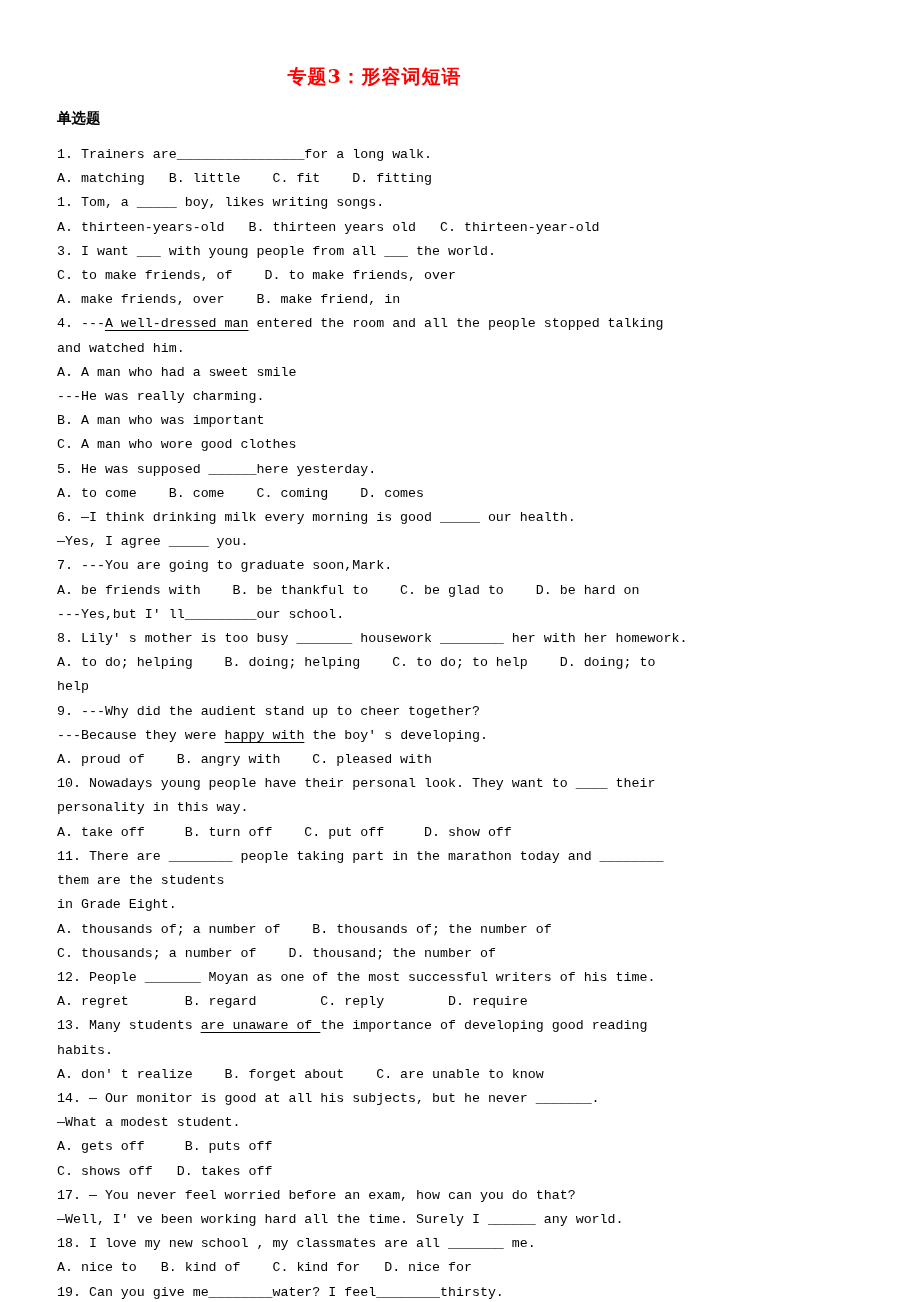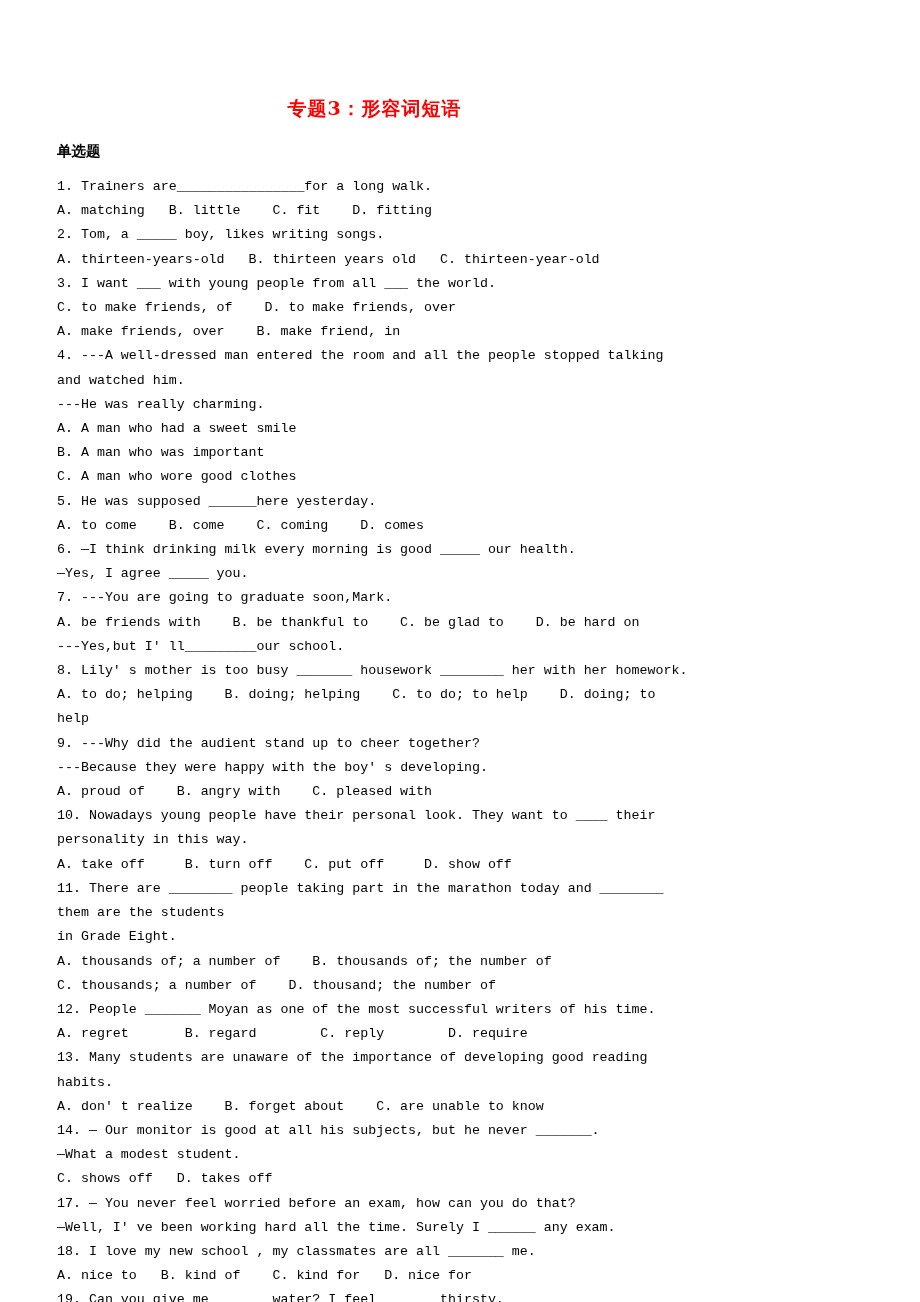--- a/index.html
+++ b/index.html
@@ -7,68 +7,69 @@
     width: 920px;
     height: 1302px;
     background: #ffffff;
     color: #000000;
     font-family: "Liberation Mono", "DejaVu Sans Mono", monospace;
     overflow: hidden;
   }
   .page {
     width: 748px;
     height: 1302px;
-    padding: 96px 56px 0 57px;
+    padding: 64px 56px 0 57px;
   }
   .doc-title {
     text-align: center;
     font-family: "DejaVu Serif", "Liberation Serif", serif;
     font-weight: bold;
     font-size: 19px;
     line-height: 24px;
     letter-spacing: 1px;
     margin-bottom: 19px;
   }
   .section-heading {
-    font-family: Liberation Sans, sans-serif;
+    font-family: Liberation Mono, monospace;
     font-weight: bold;
     font-size: 14.5px;
     line-height: 24px;
     color: #000000;
   }
   .doc-body { margin-top: 12px; }
   .line {
     font-size: 13.3px;
     line-height: 24.2px;
     white-space: pre-wrap;
     word-break: break-word;
   }
   .line .u {
+    text-decoration: underline;
     text-underline-offset: 3px;
   }
 </style>
 </head>
 <body>
 
 <div class="page">
   <h1 class="doc-title" style="color: rgb(255, 0, 0);">专题3：形容词短语</h1>
 
   <div class="section-heading">单选题</div>
 
   <div class="doc-body" id="doc-body">
       <div class="line"><span>1. Trainers are________________for a long walk.</span></div>
       <div class="line"><span>A. matching   B. little    C. fit    D. fitting</span></div>
-      <div class="line"><span>2. Tom, a _____ boy, likes writing songs.</span></div>
+      <div class="line"><span>1. Tom, a _____ boy, likes writing songs.</span></div>
       <div class="line"><span>A. thirteen-years-old   B. thirteen years old   C. thirteen-year-old</span></div>
       <div class="line"><span>3. I want ___ with young people from all ___ the world.</span></div>
       <div class="line"><span>C. to make friends, of    D. to make friends, over</span></div>
       <div class="line"><span>A. make friends, over    B. make friend, in</span></div>
       <div class="line"><span>4. ---</span><span class="u">A well-dressed man</span><span> entered the room and all the people stopped talking and watched him.</span></div>
+      <div class="line"><span>A. A man who had a sweet smile</span></div>
       <div class="line"><span>---He was really charming.</span></div>
-      <div class="line"><span>A. A man who had a sweet smile</span></div>
       <div class="line"><span>B. A man who was important</span></div>
       <div class="line"><span>C. A man who wore good clothes</span></div>
       <div class="line"><span>5. He was supposed ______here yesterday.</span></div>
       <div class="line"><span>A. to come    B. come    C. coming    D. comes</span></div>
       <div class="line"><span>6. —I think drinking milk every morning is good _____ our health.</span></div>
       <div class="line"><span>—Yes, I agree _____ you.</span></div>
       <div class="line"><span>7. ---You are going to graduate soon,Mark.</span></div>
       <div class="line"><span>A. be friends with    B. be thankful to    C. be glad to    D. be hard on</span></div>
       <div class="line"><span>---Yes,but I' ll_________our school.</span></div>
       <div class="line"><span>8. Lily' s mother is too busy _______ housework ________ her with her homework.</span></div>
@@ -81,21 +82,22 @@
       <div class="line"><span>11. There are ________ people taking part in the marathon today and ________ them are the students</span></div>
       <div class="line"><span>in Grade Eight.</span></div>
       <div class="line"><span>A. thousands of; a number of    B. thousands of; the number of</span></div>
       <div class="line"><span>C. thousands; a number of    D. thousand; the number of</span></div>
       <div class="line"><span>12. People _______ Moyan as one of the most successful writers of his time.</span></div>
       <div class="line"><span>A. regret       B. regard        C. reply        D. require</span></div>
       <div class="line"><span>13. Many students </span><span class="u">are unaware of </span><span>the importance of developing good reading habits.</span></div>
       <div class="line"><span>A. don' t realize    B. forget about    C. are unable to know</span></div>
       <div class="line"><span>14. — Our monitor is good at all his subjects, but he never _______.</span></div>
       <div class="line"><span>—What a modest student.</span></div>
+      <div class="line"><span>A. gets off     B. puts off</span></div>
       <div class="line"><span>C. shows off   D. takes off</span></div>
       <div class="line"><span>17. — You never feel worried before an exam, how can you do that?</span></div>
-      <div class="line"><span>—Well, I' ve been working hard all the time. Surely I ______ any exam.</span></div>
+      <div class="line"><span>—Well, I' ve been working hard all the time. Surely I ______ any world.</span></div>
       <div class="line"><span>18. I love my new school , my classmates are all _______ me.</span></div>
       <div class="line"><span>A. nice to   B. kind of    C. kind for   D. nice for</span></div>
       <div class="line"><span>19. Can you give me________water? I feel________thirsty.</span></div>
       <div class="line"><span>A. a little of; very much   B. a bit of; very</span></div>
     </div>
 </div>
 
 </body></html>

